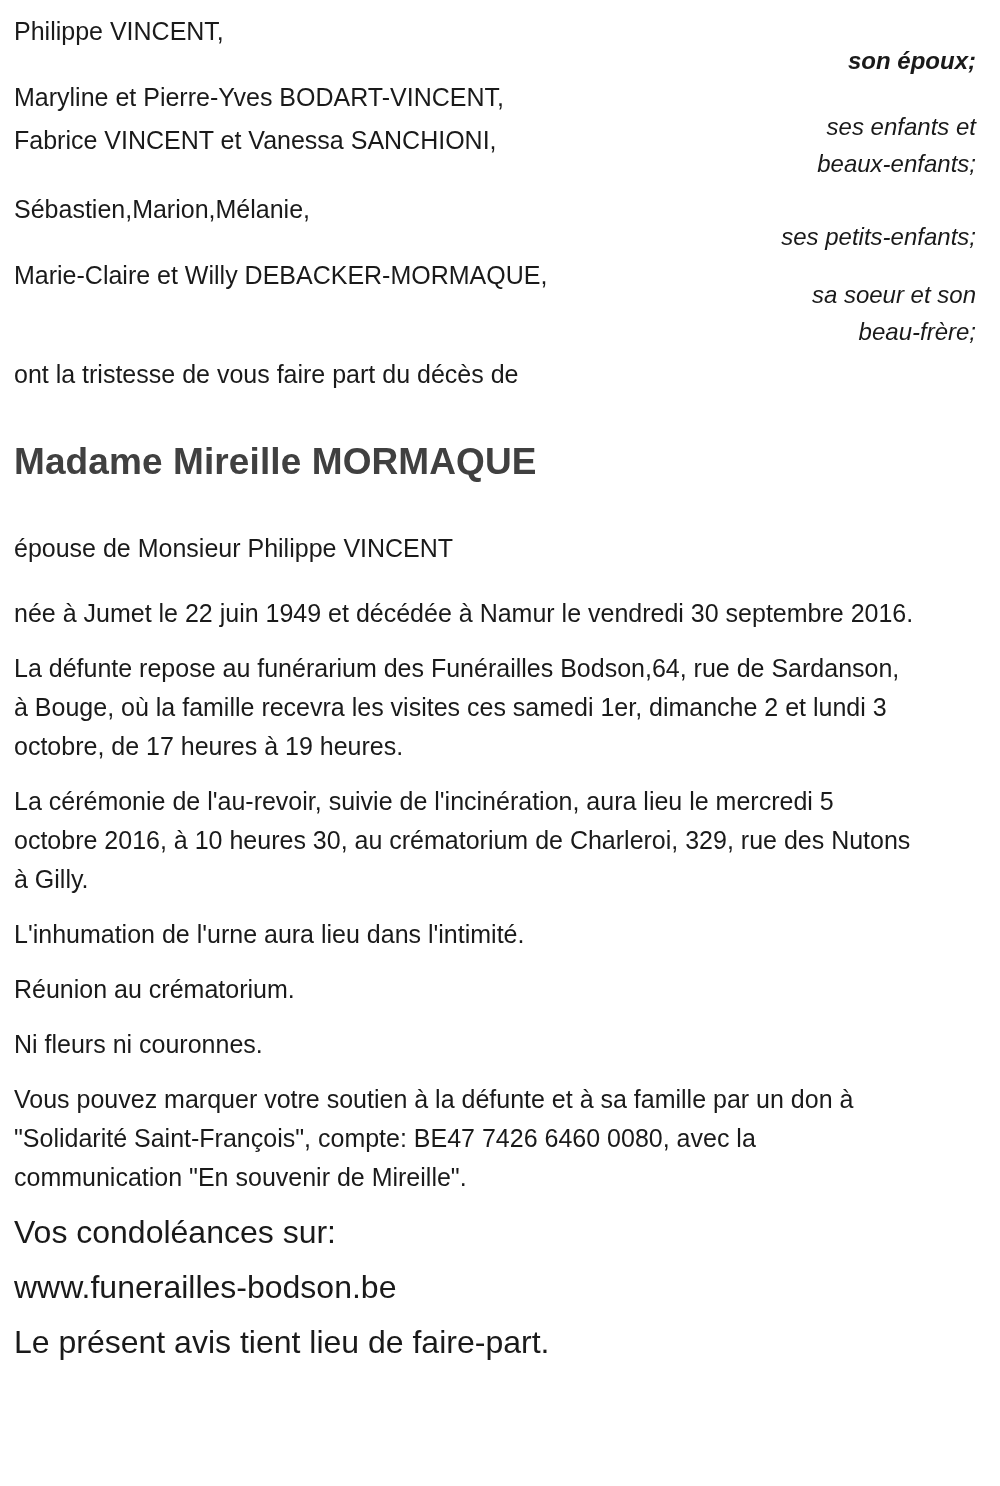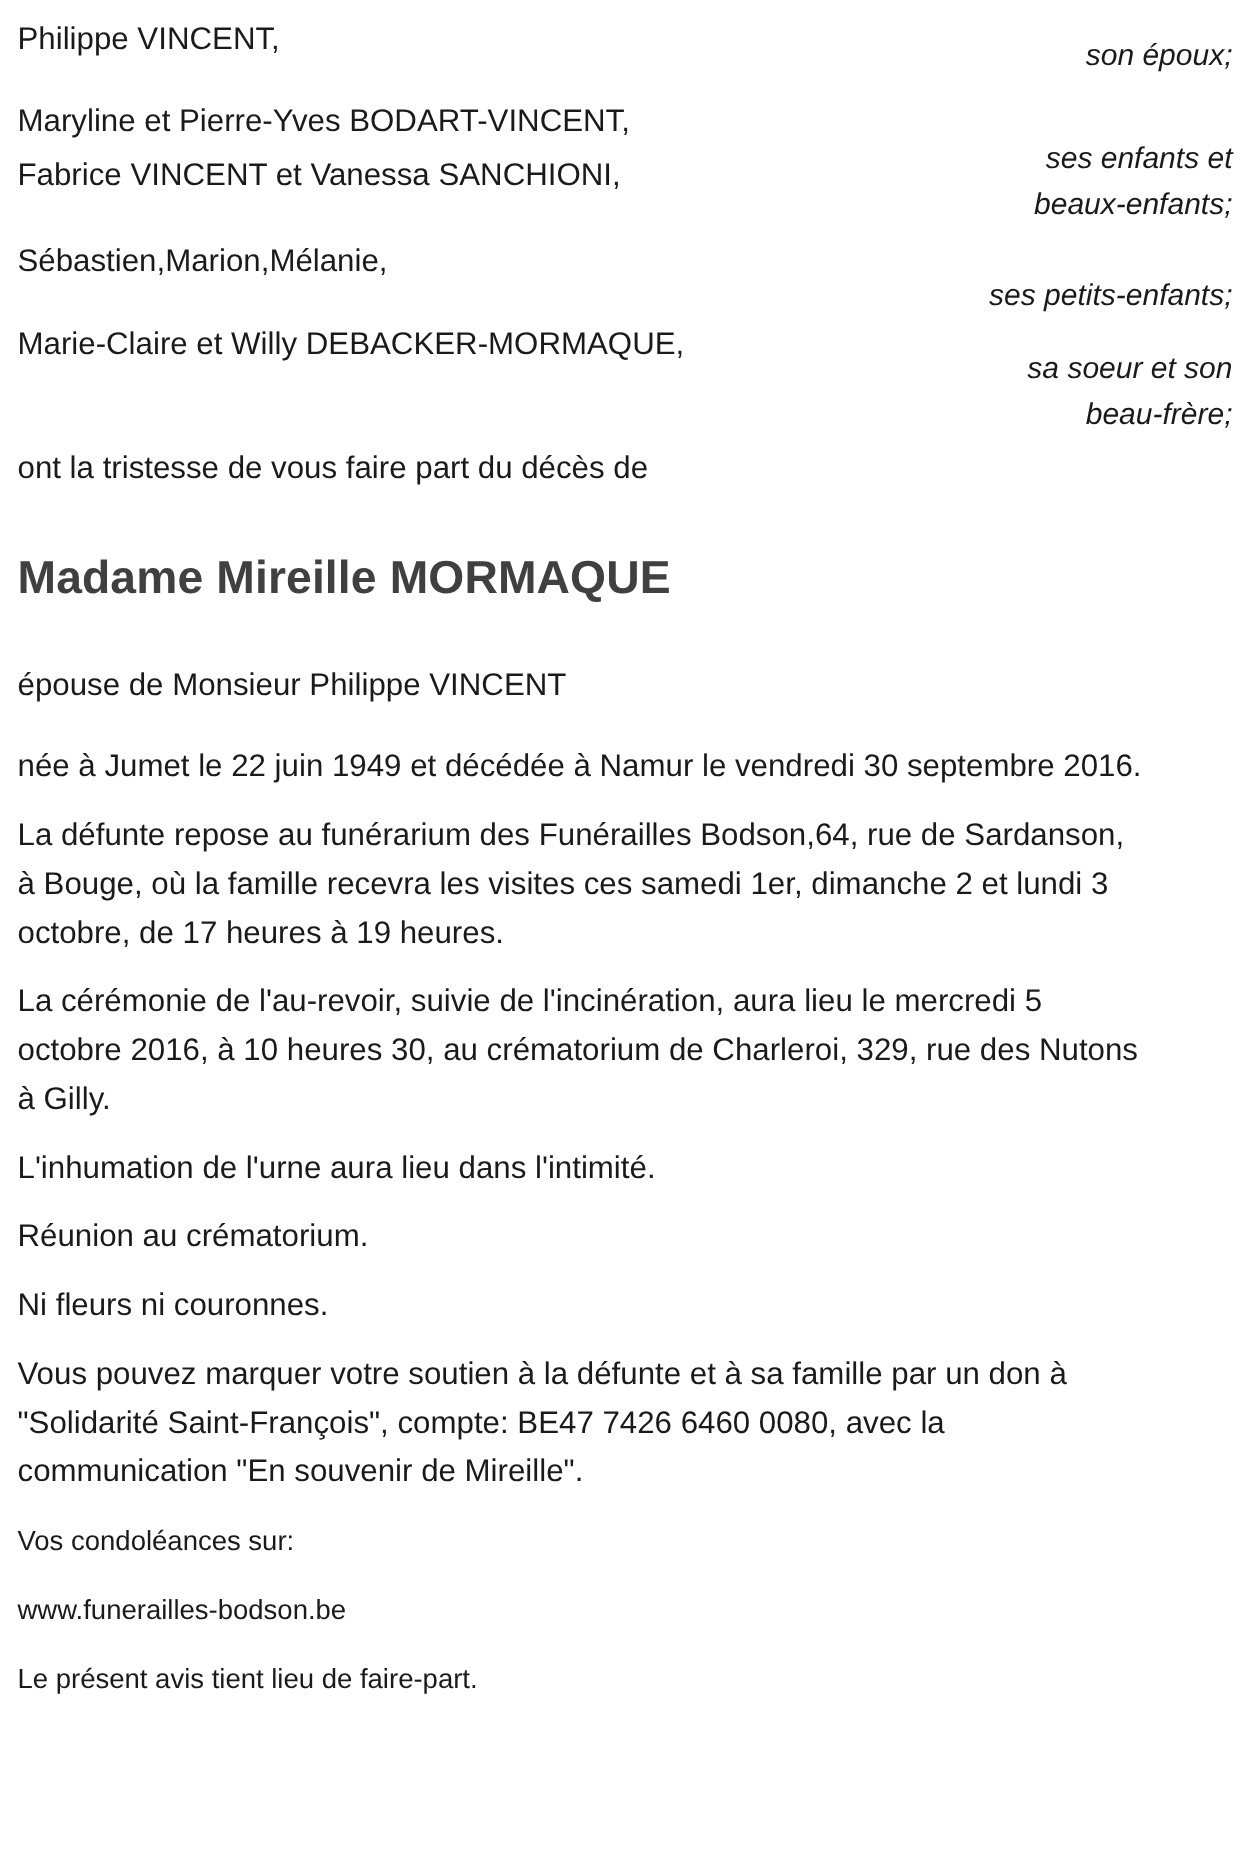--- a/index.html
+++ b/index.html
@@ -11,21 +11,21 @@
     width: 1000px;
     height: 1486px;
     font-family: "Liberation Sans", sans-serif;
     color: #1a1a1a;
     overflow: hidden;
   }
   .page {
     box-sizing: border-box;
     width: 1000px;
     height: 1486px;
-    padding: 10px 14px 0 14px;
+    padding: 10px 24px 0 14px;
     background: #ffffff;
   }
 
   
   .family-block {
     position: relative;
   }
   .names {
     font-size: 25px;
     line-height: 43px;
@@ -65,33 +65,33 @@
 
   .para {
     font-size: 25px;
     line-height: 39px;
     margin-top: 26px;
     max-width: 905px;
   }
   .para.tight { margin-top: 16px; }
 
   .link-line {
-    font-size: 22px;
+    font-size: 32px;
     line-height: 39px;
     margin-top: 16px;
   }
 </style>
 </head>
 <body>
 
 <div class="page">
 
   <div class="family-block" style="height:66px;">
     <div class="names">Philippe VINCENT,</div>
-    <div class="relation" style="top:16px;">son époux;</div>
+    <div class="relation" style="top:32px;font-weight:bold;">son époux;</div>
   </div>
 
   <div class="family-block" style="height:112px;">
     <div class="names">Maryline et Pierre-Yves BODART-VINCENT,
 Fabrice VINCENT et Vanessa SANCHIONI,</div>
     <div class="relation" style="top:32px;">ses enfants et
 beaux-enfants;</div>
   </div>
 
   <div class="family-block" style="height:66px;">

